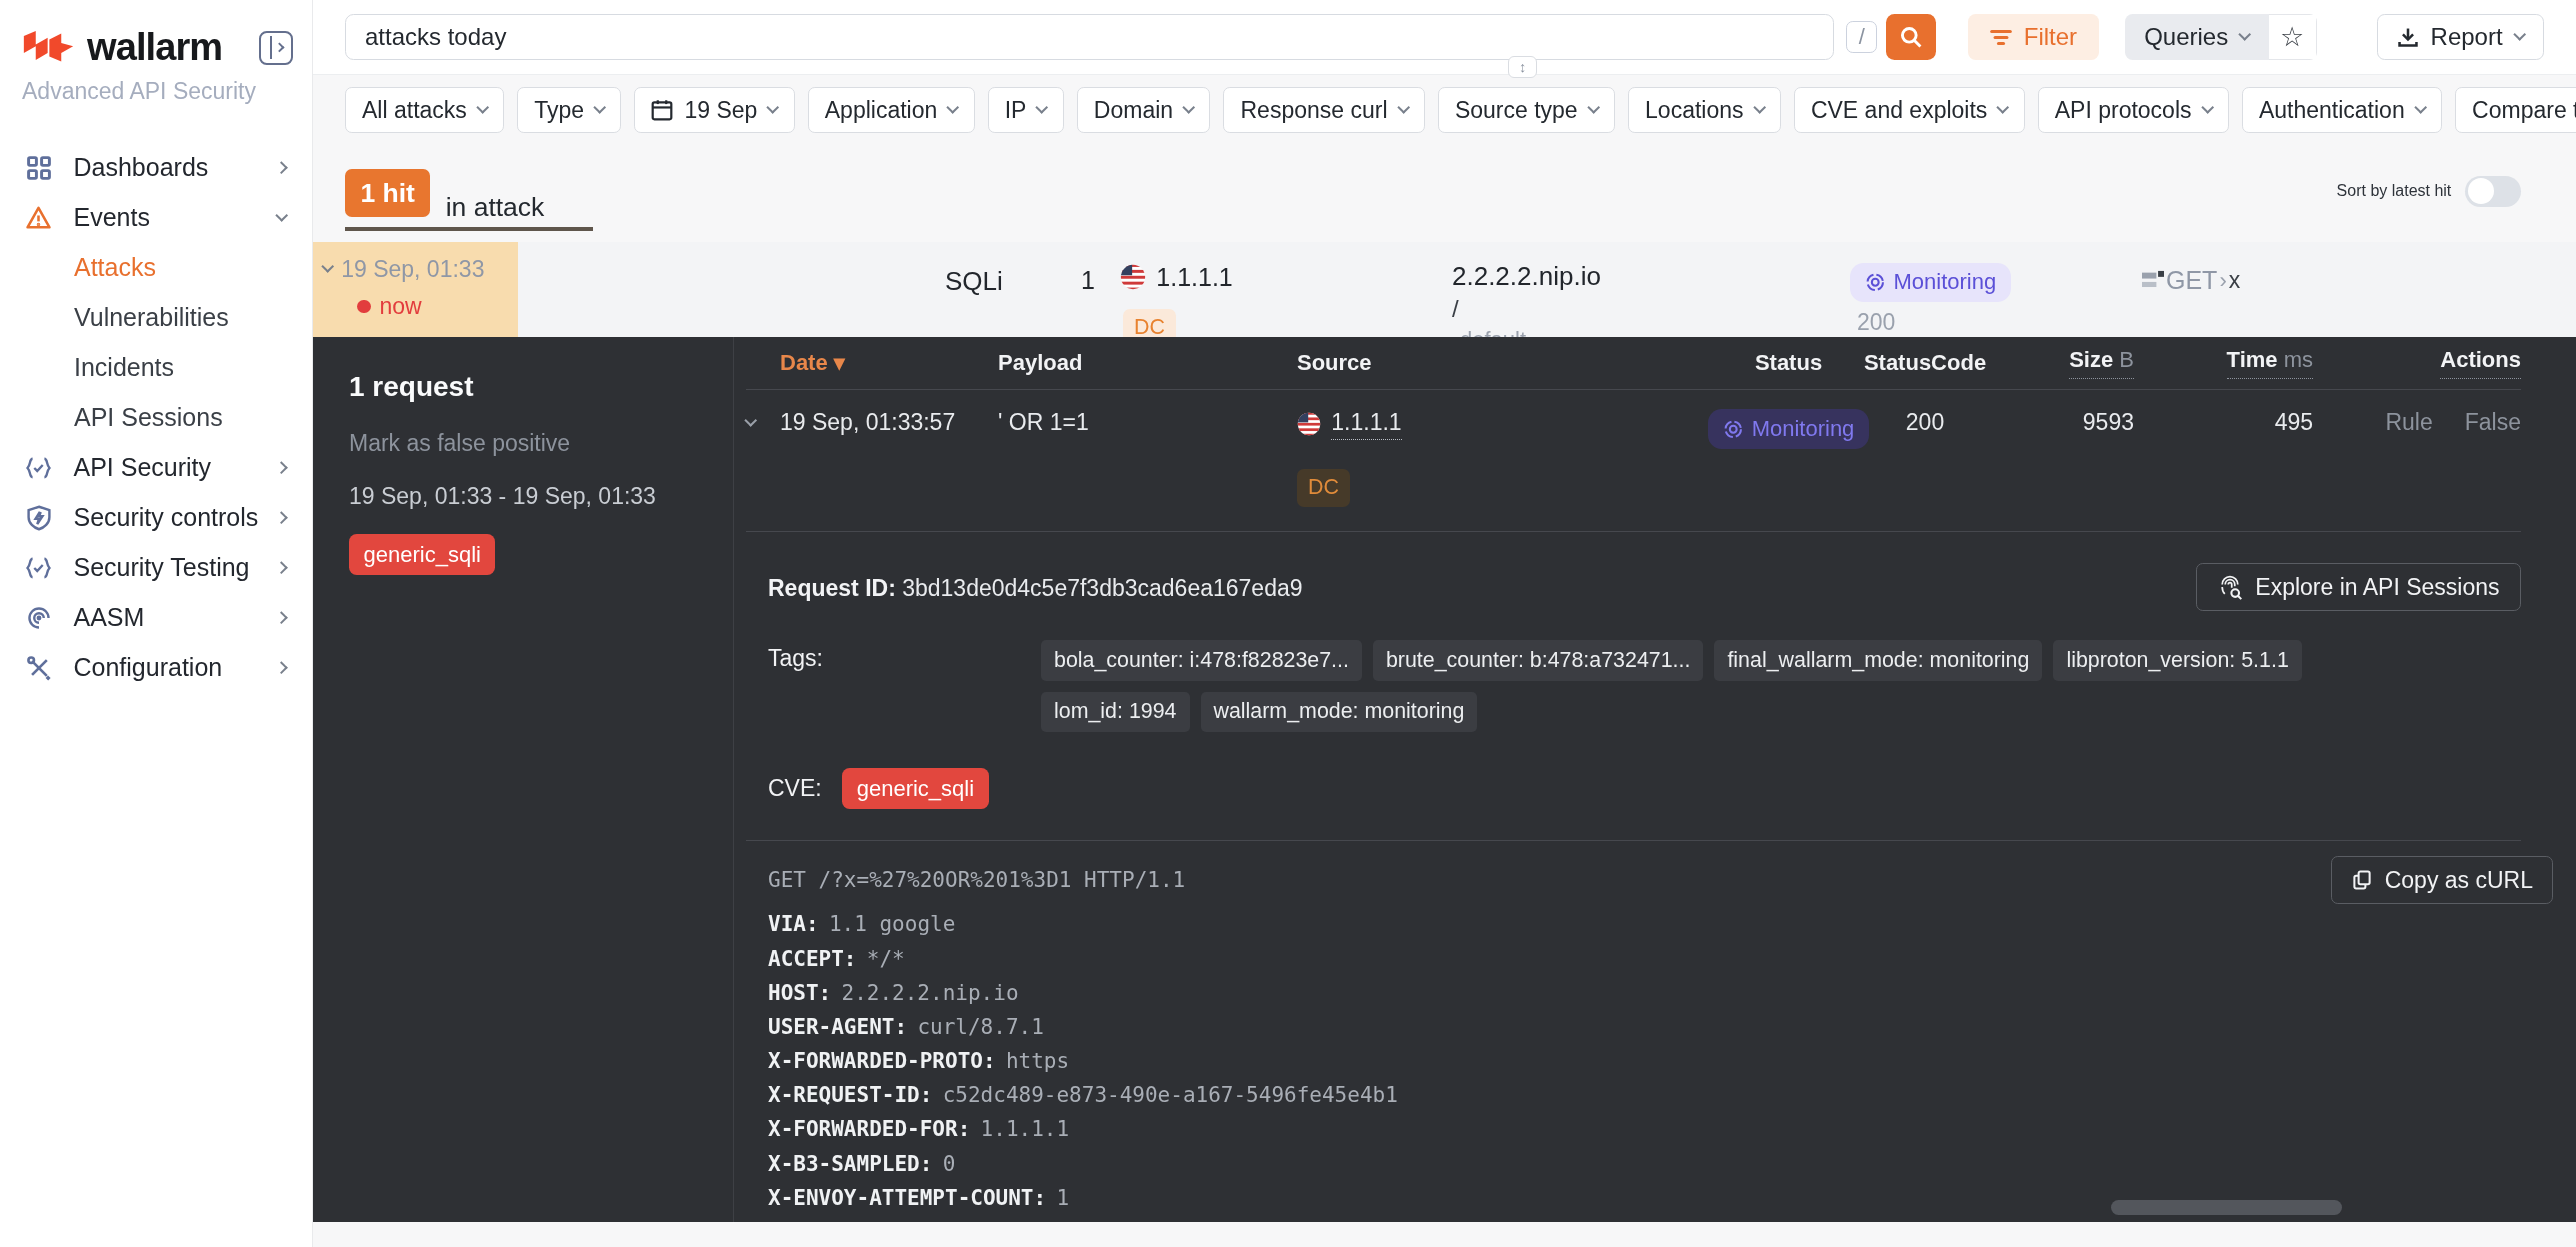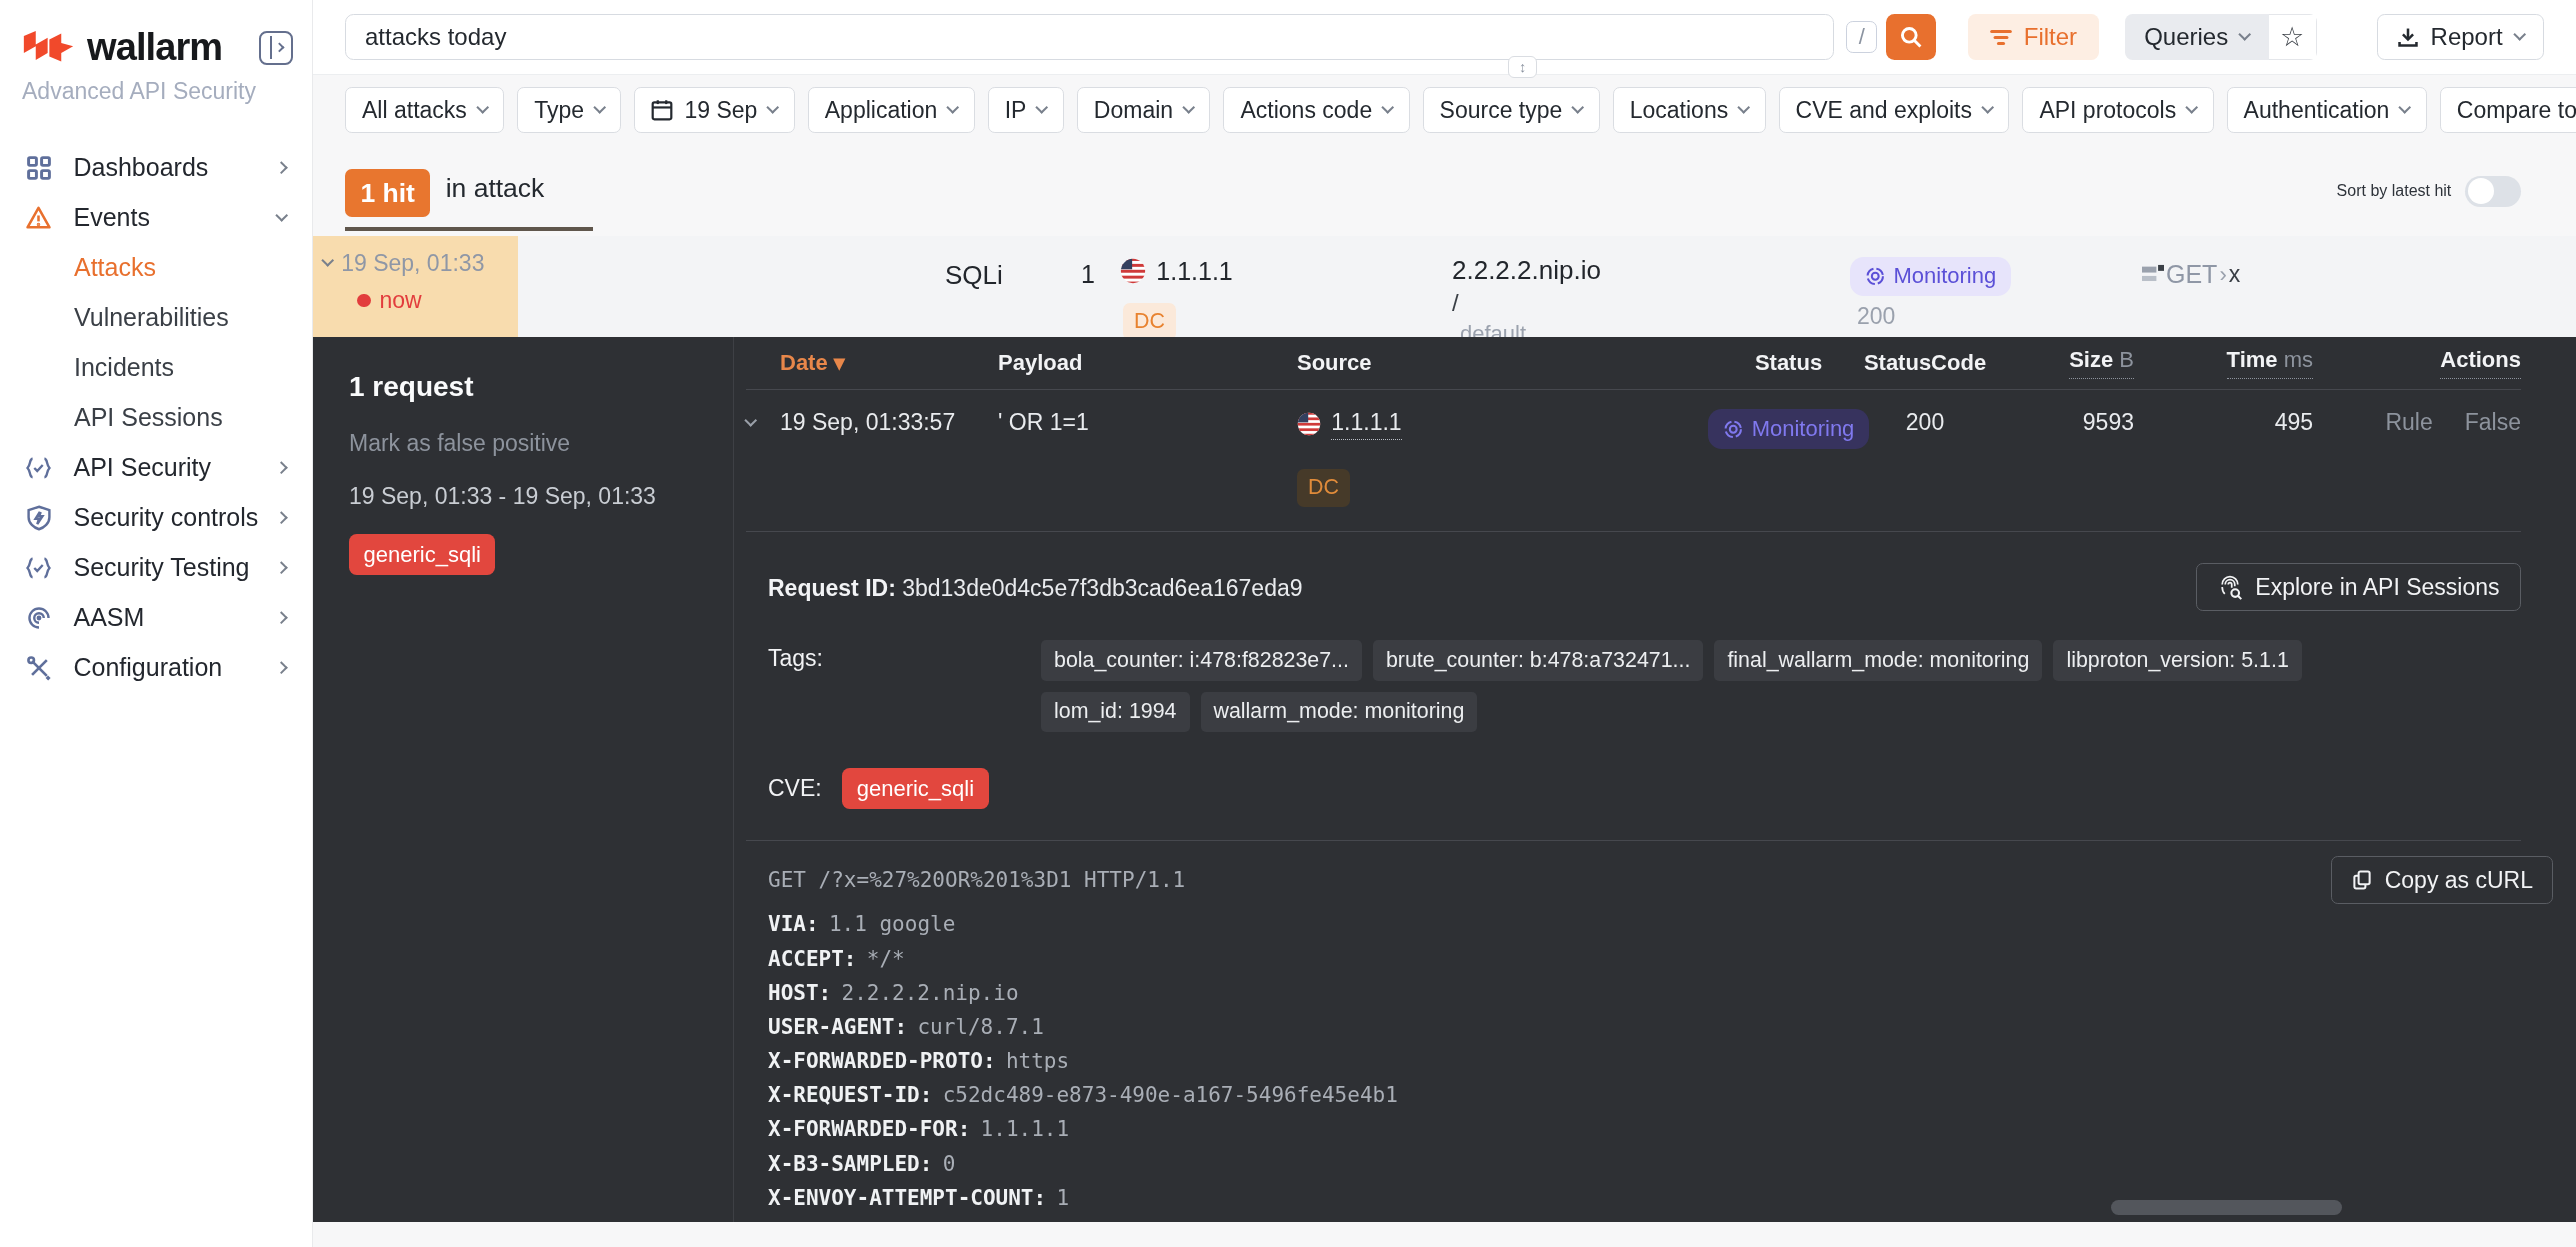--- a/index.html
+++ b/index.html
@@ -44,21 +44,21 @@
   .report-btn { margin-left:60px; height:46px; padding:0 19px; background:#fff; border:1.7px solid #d7dbe1; border-radius:7.7px; display:flex; align-items:center; gap:12px; font-size:24px; color:#24292f; cursor:pointer; }
   .resize-handle { position:absolute; left:1195px; top:56px; width:29px; height:22px; background:#fff; border:1.7px solid #dadde2; border-radius:6px; color:#8b93a0; font-size:14.5px; display:flex; align-items:center; justify-content:center; z-index:6; }
 
   
   .chip-row { display:flex; align-items:center; gap:13px; padding:12px 0 12px 32px; }
   .chip { height:46px; background:#ffffff; border:1.7px solid #dadde2; border-radius:6.8px; display:flex; align-items:center; gap:11px; padding:0 16px; font-size:23px; color:#24292f; white-space:nowrap; cursor:pointer; }
 
   
   .results-head { position:relative; padding:24px 55px 0 32px; display:flex; align-items:flex-start; }
   .hits-badge { background:#e8762f; color:#ffffff; font-weight:700; font-size:26.5px; padding:8.5px 15.4px; border-radius:6.8px; }
-  .hits-context { font-size:26.5px; color:#24292f; margin-left:15.4px; margin-top:4px; }
+  .hits-context { font-size:26.5px; color:#24292f; margin-left:15.4px; margin-top:23px; }
   .tab-underline { position:absolute; left:32px; top:82px; width:248px; height:4.3px; background:#5f564c; }
   .sort-wrap { margin-left:auto; display:flex; align-items:center; gap:13.7px; margin-top:6.8px; }
   .sort-label { font-size:16px; color:#2e333a; }
   .toggle { width:56px; height:31px; border-radius:15.4px; background:#dde1e7; position:relative; cursor:pointer; }
   .toggle .knob { position:absolute; left:2.6px; top:2.6px; width:26px; height:26px; border-radius:50%; background:#ffffff; }
 
   
   .attack-row { position:relative; margin-top:19px; height:121px; background:#f3f4f6; }
   .cell-date { position:absolute; left:0; top:0; width:205px; height:100%; background:#f8dcae; border-bottom:6px solid #f97316; padding:13.7px 0 0 10.3px; }
   .cell-date .d1 { display:flex; align-items:center; gap:8.5px; font-size:23px; color:#8f97a6; }
@@ -304,21 +304,21 @@
       </span>
     <span class="chip">
         <span>IP</span>
         <span class="chev down"></span>
       </span>
     <span class="chip">
         <span>Domain</span>
         <span class="chev down"></span>
       </span>
     <span class="chip">
-        <span>Actions code</span>
+        <span>Response curl</span>
         <span class="chev down"></span>
       </span>
     <span class="chip">
         <span>Source type</span>
         <span class="chev down"></span>
       </span>
     <span class="chip">
         <span>Locations</span>
         <span class="chev down"></span>
       </span>

